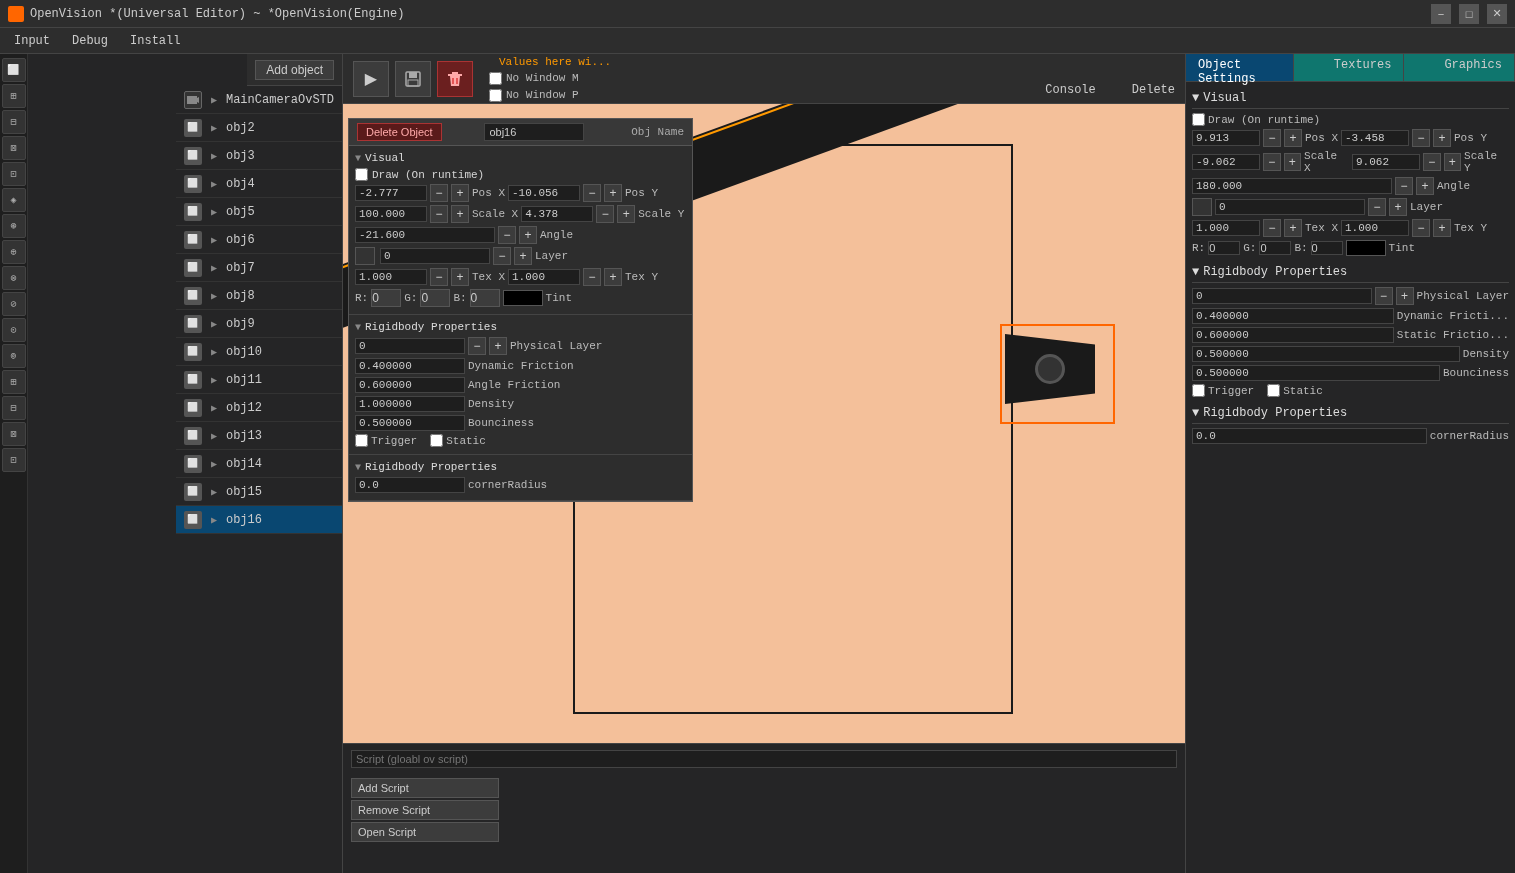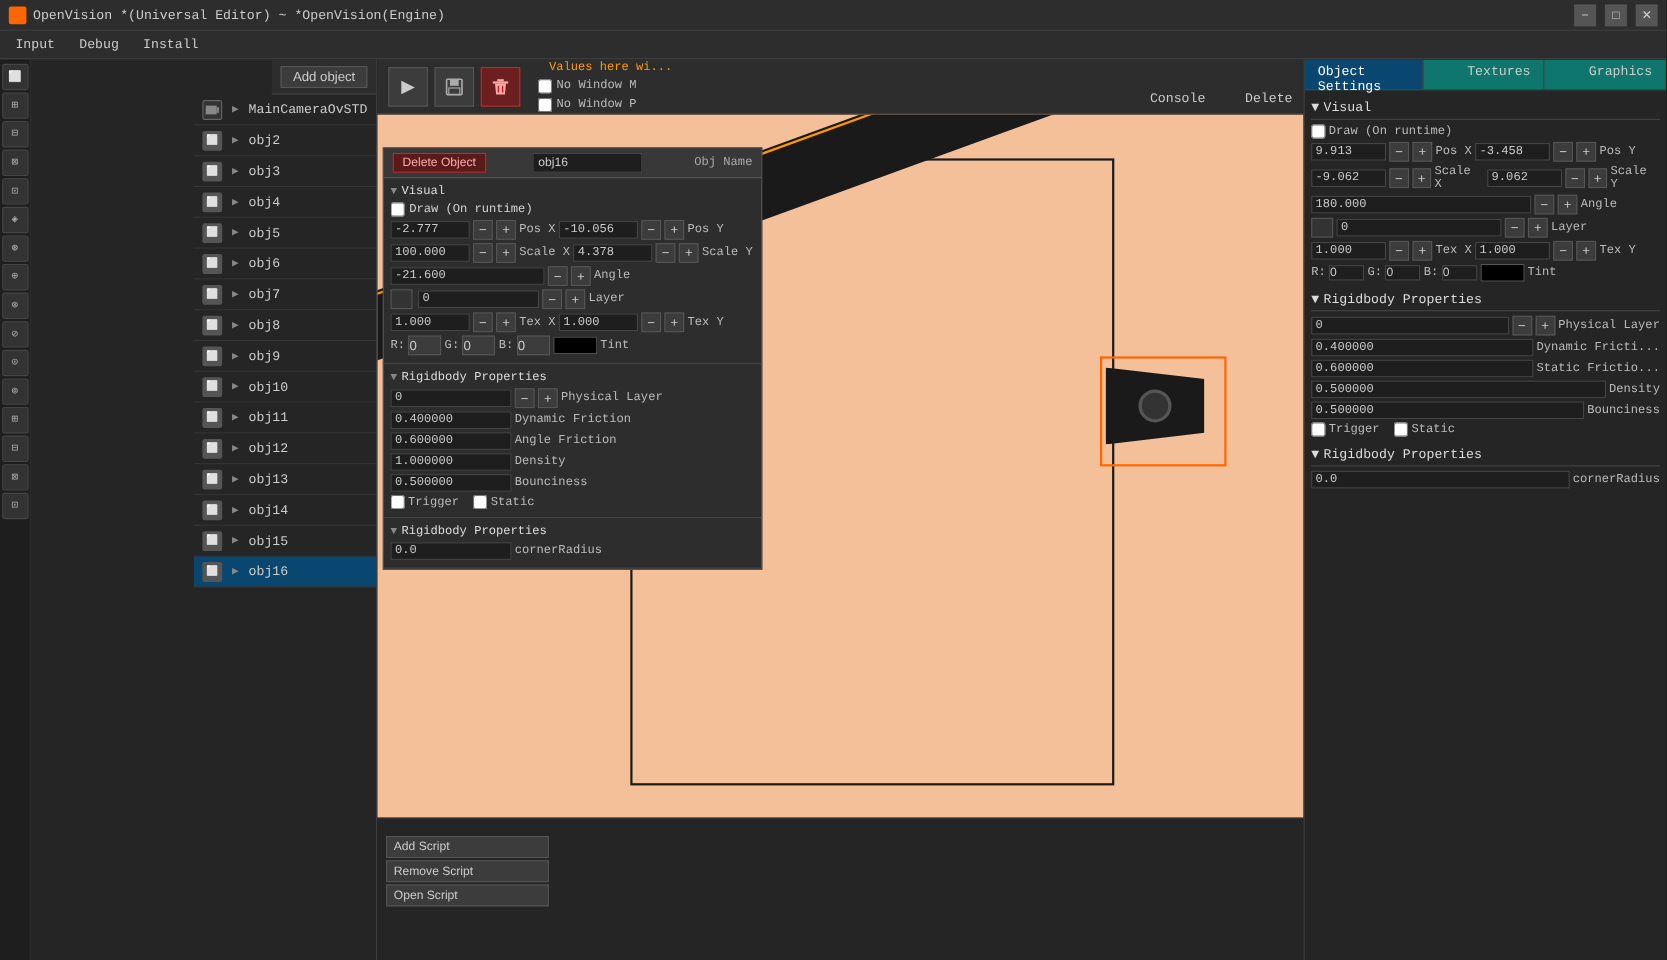--- a/index.html
+++ b/index.html
@@ -350,21 +350,21 @@
       color: #ccc;
       padding: 3px 6px;
       cursor: pointer;
       font-size: 11px;
       text-align: left;
     }
 
     
     .prop-panel {
       position: absolute;
-      top: 30px;
+      top: 14px;
       left: 5px;
       width: 345px;
       background: #2d2d2d;
       border: 1px solid #555;
       z-index: 100;
       font-size: 11px;
     }
     .prop-panel-header {
       display: flex;
       align-items: center;
@@ -888,20 +888,21 @@
             <div class="prop-row">
               <input class="prop-value-only" type="text" value="0.0" style="">
               <span class="prop-label">cornerRadius</span>
             </div>
           </div>
         </div>
       </div>
 
       <div class="bottom-panel">
         <div class="bottom-input-row">
+          <input class="bottom-input" type="text" placeholder="Script (gloabl ov script)" style="">
         </div>
         <div class="bottom-actions">
           <button class="bottom-action-btn">Add Script</button>
           <button class="bottom-action-btn">Remove Script</button>
           <button class="bottom-action-btn">Open Script</button>
         </div>
       </div>
     </div>
   </div>
 

